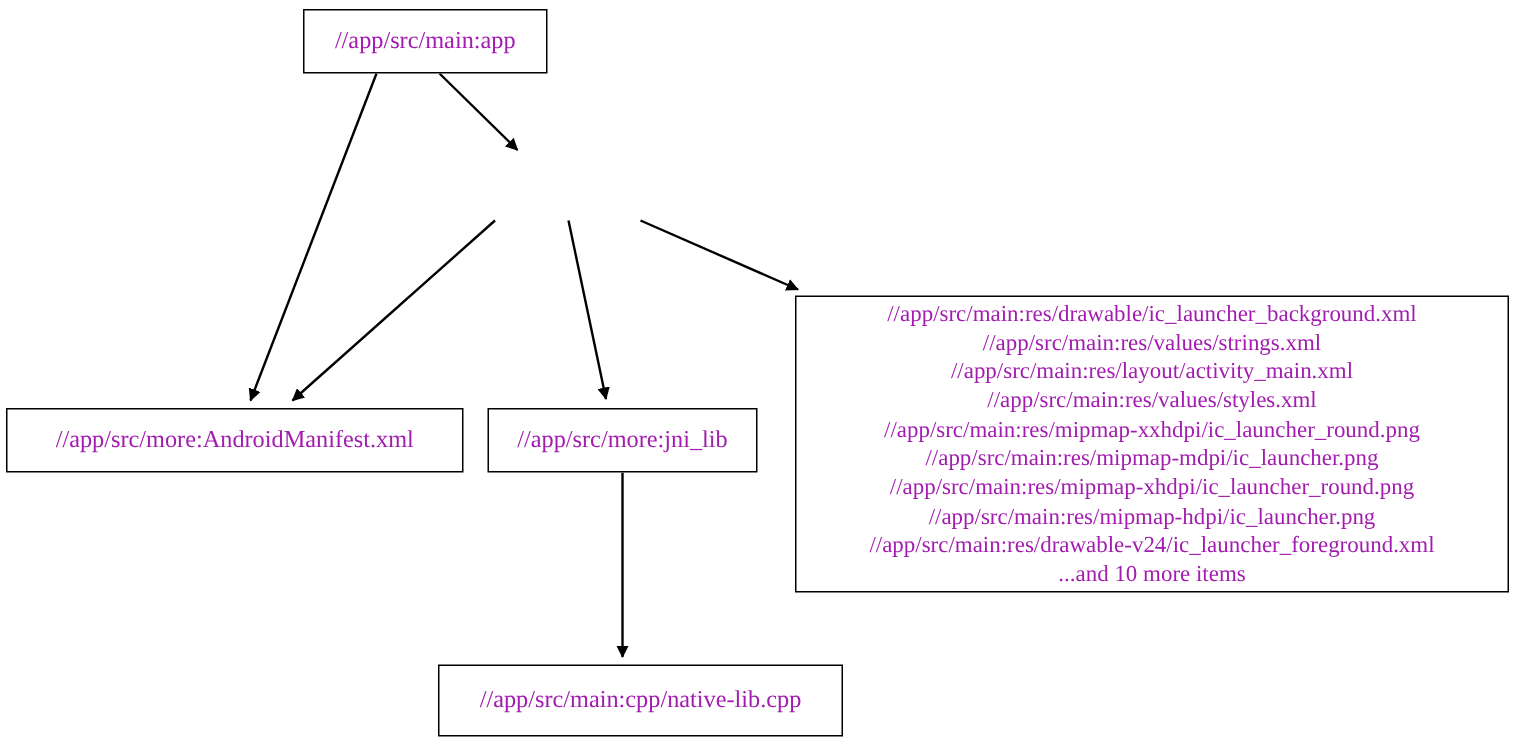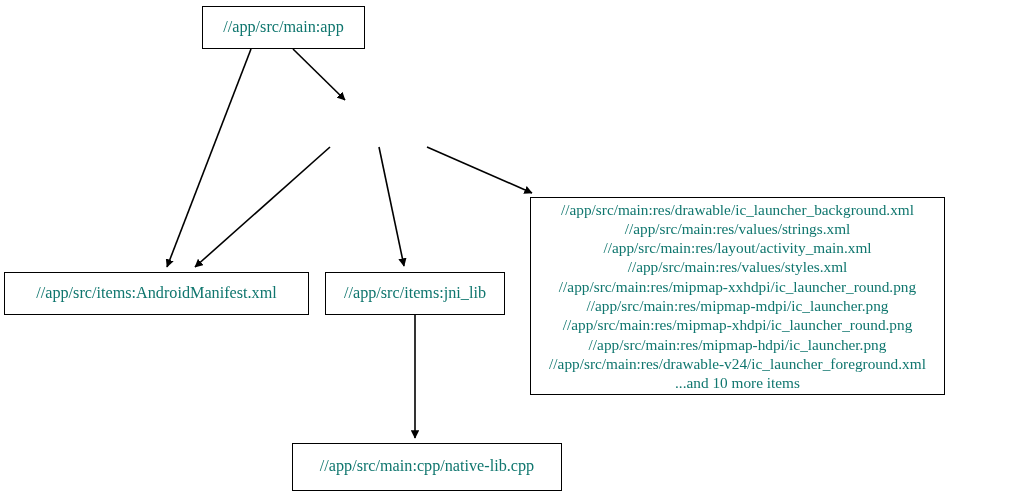--- a/index.html
+++ b/index.html
@@ -25,42 +25,42 @@
   }
   .node {
     position: absolute;
     box-sizing: border-box;
     border: 1px solid #000000;
     background: #ffffff;
     display: flex;
     align-items: center;
     justify-content: center;
     text-align: center;
-    color: #0f766e;
+    color: #a21caf;
     z-index: 2;
   }
   .node-label {
     display: block;
     white-space: pre;
     line-height: 19.6px;
     font-size: 16.2px;
     letter-spacing: 0px;
   }
   .node-multiline .node-label {
     line-height: 19.3px;
     font-size: 15.3px;
   }
 
   
   #node-app        { left: 202px; top: 6px;   width: 163px; height: 43px; }
   #node-lib        { left: 302px; top: 104px; width: 155px; height: 43px; }
   #node-manifest   { left: 4px;   top: 272px; width: 305px; height: 43px; }
   #node-jni        { left: 325px; top: 272px; width: 180px; height: 43px; }
   #node-cpp        { left: 292px; top: 443px; width: 270px; height: 48px; }
-  #node-res        { left: 530px; top: 197px; width: 415px; height: 198px; }
+  #node-res        { left: 530px; top: 197px; width: 476px; height: 198px; }
 </style>
 </head>
 <body>
 
 <div id="canvas">
 
   <svg id="edges" viewBox="0 0 1018 496" width="1018" height="496" xmlns="http://www.w3.org/2000/svg">
     <defs>
       <marker id="arrow" viewBox="0 0 10 10" refX="9.2" refY="5" markerWidth="5.2" markerHeight="5.2" orient="auto-start-reverse">
         <path d="M 0 0 L 10 5 L 0 10 z" fill="#000000"></path>
@@ -79,25 +79,25 @@
 
     <line x1="415" y1="315" x2="415" y2="438" stroke="#000000" stroke-width="1.6" marker-end="url(#arrow)"></line>
   </svg>
 
   <div class="node" id="node-app">
     <span class="node-label">//app/src/main:app</span>
   </div>
 
 
   <div class="node" id="node-manifest">
-    <span class="node-label">//app/src/items:AndroidManifest.xml</span>
+    <span class="node-label">//app/src/more:AndroidManifest.xml</span>
   </div>
 
   <div class="node" id="node-jni">
-    <span class="node-label">//app/src/items:jni_lib</span>
+    <span class="node-label">//app/src/more:jni_lib</span>
   </div>
 
   <div class="node" id="node-cpp">
     <span class="node-label">//app/src/main:cpp/native-lib.cpp</span>
   </div>
 
   <div class="node node-multiline" id="node-res">
     <span class="node-label">//app/src/main:res/drawable/ic_launcher_background.xml
 //app/src/main:res/values/strings.xml
 //app/src/main:res/layout/activity_main.xml

